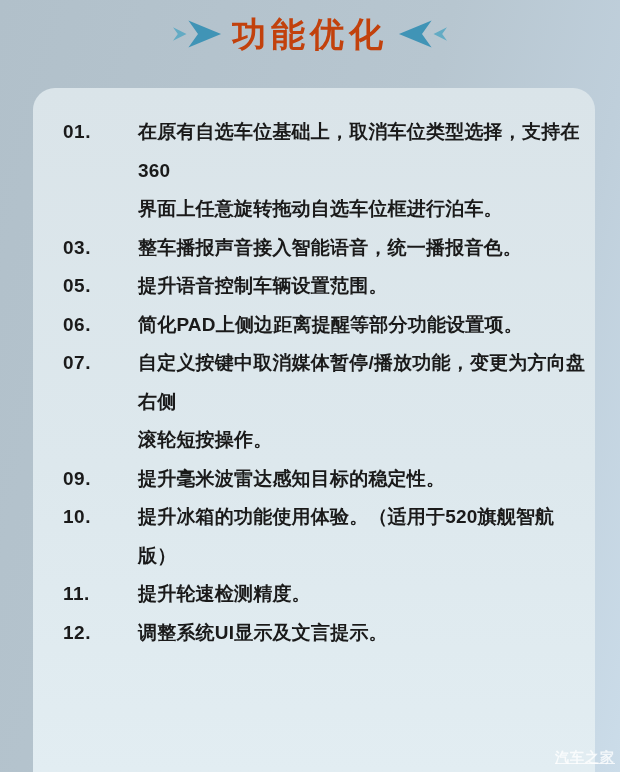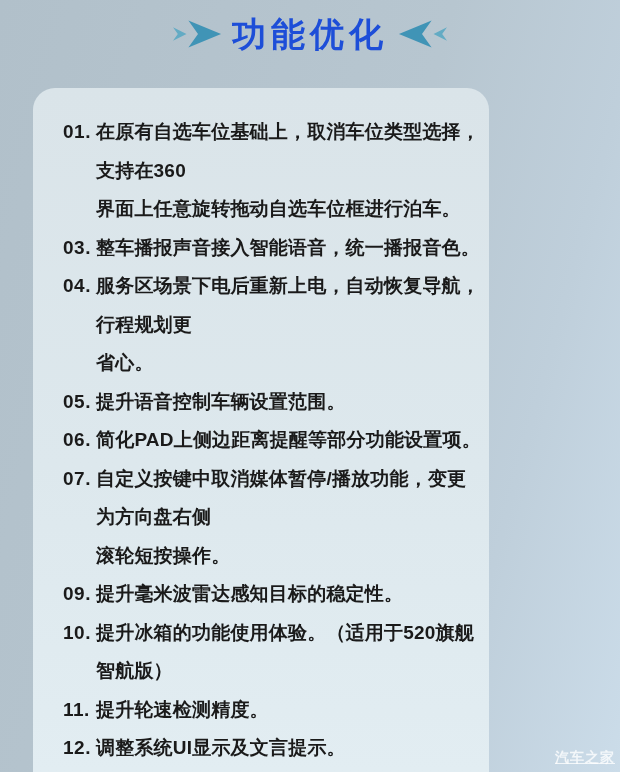--- a/index.html
+++ b/index.html
@@ -21,34 +21,34 @@
     align-items: center;
     justify-content: center;
     gap: 9px;
   }
   .page-title {
     margin: 0;
     font-size: 34px;
     line-height: 40px;
     font-weight: 900;
     letter-spacing: 5px;
-    color: #1d4ed8;
+    color: #c2410c;
   }
   .arrows-icon {
     width: 50px;
     height: 30px;
     display: block;
     flex: 0 0 auto;
   }
   .arrows-icon.flip { transform: scaleX(-1); }
   .card {
     position: absolute;
     left: 33px;
     top: 88px;
-    width: 456px;
+    width: 562px;
     height: 684px;
     border-radius: 22px 22px 0 0;
     background: linear-gradient(180deg, #dae4e9 0%, #dde8ed 55%, #e2edf2 100%);
     box-sizing: border-box;
     padding: 25px 6px 0 30px;
   }
   .feature-list {
     list-style: none;
     margin: 0;
     padding: 0;
@@ -63,20 +63,21 @@
   }
   .item-number {
     flex: 0 0 33px;
     font-weight: 800;
     letter-spacing: 0.5px;
   }
   .item-text {
     flex: 1 1 auto;
     white-space: pre-line;
     letter-spacing: 0.2px;
+    margin-left: 42px;
   }
   .watermark {
     position: absolute;
     right: 5px;
     bottom: 5px;
     font-size: 14px;
     letter-spacing: 1px;
     font-weight: 700;
     color: rgba(255, 255, 255, 0.78);
     text-decoration: underline;
@@ -102,25 +103,20 @@
     <li class="feature-item">
       <span class="item-number">01.</span>
       <span class="item-text">在原有自选车位基础上，取消车位类型选择，支持在360
 界面上任意旋转拖动自选车位框进行泊车。</span>
     </li>
     <li class="feature-item">
       <span class="item-number">03.</span>
       <span class="item-text">整车播报声音接入智能语音，统一播报音色。</span>
     </li>
     <li class="feature-item">
-      <span class="item-number">04.</span>
-      <span class="item-text">服务区场景下电后重新上电，自动恢复导航，行程规划更
-省心。</span>
-    </li>
-    <li class="feature-item">
       <span class="item-number">05.</span>
       <span class="item-text">提升语音控制车辆设置范围。</span>
     </li>
     <li class="feature-item">
       <span class="item-number">06.</span>
       <span class="item-text">简化PAD上侧边距离提醒等部分功能设置项。</span>
     </li>
     <li class="feature-item">
       <span class="item-number">07.</span>
       <span class="item-text">自定义按键中取消媒体暂停/播放功能，变更为方向盘右侧

